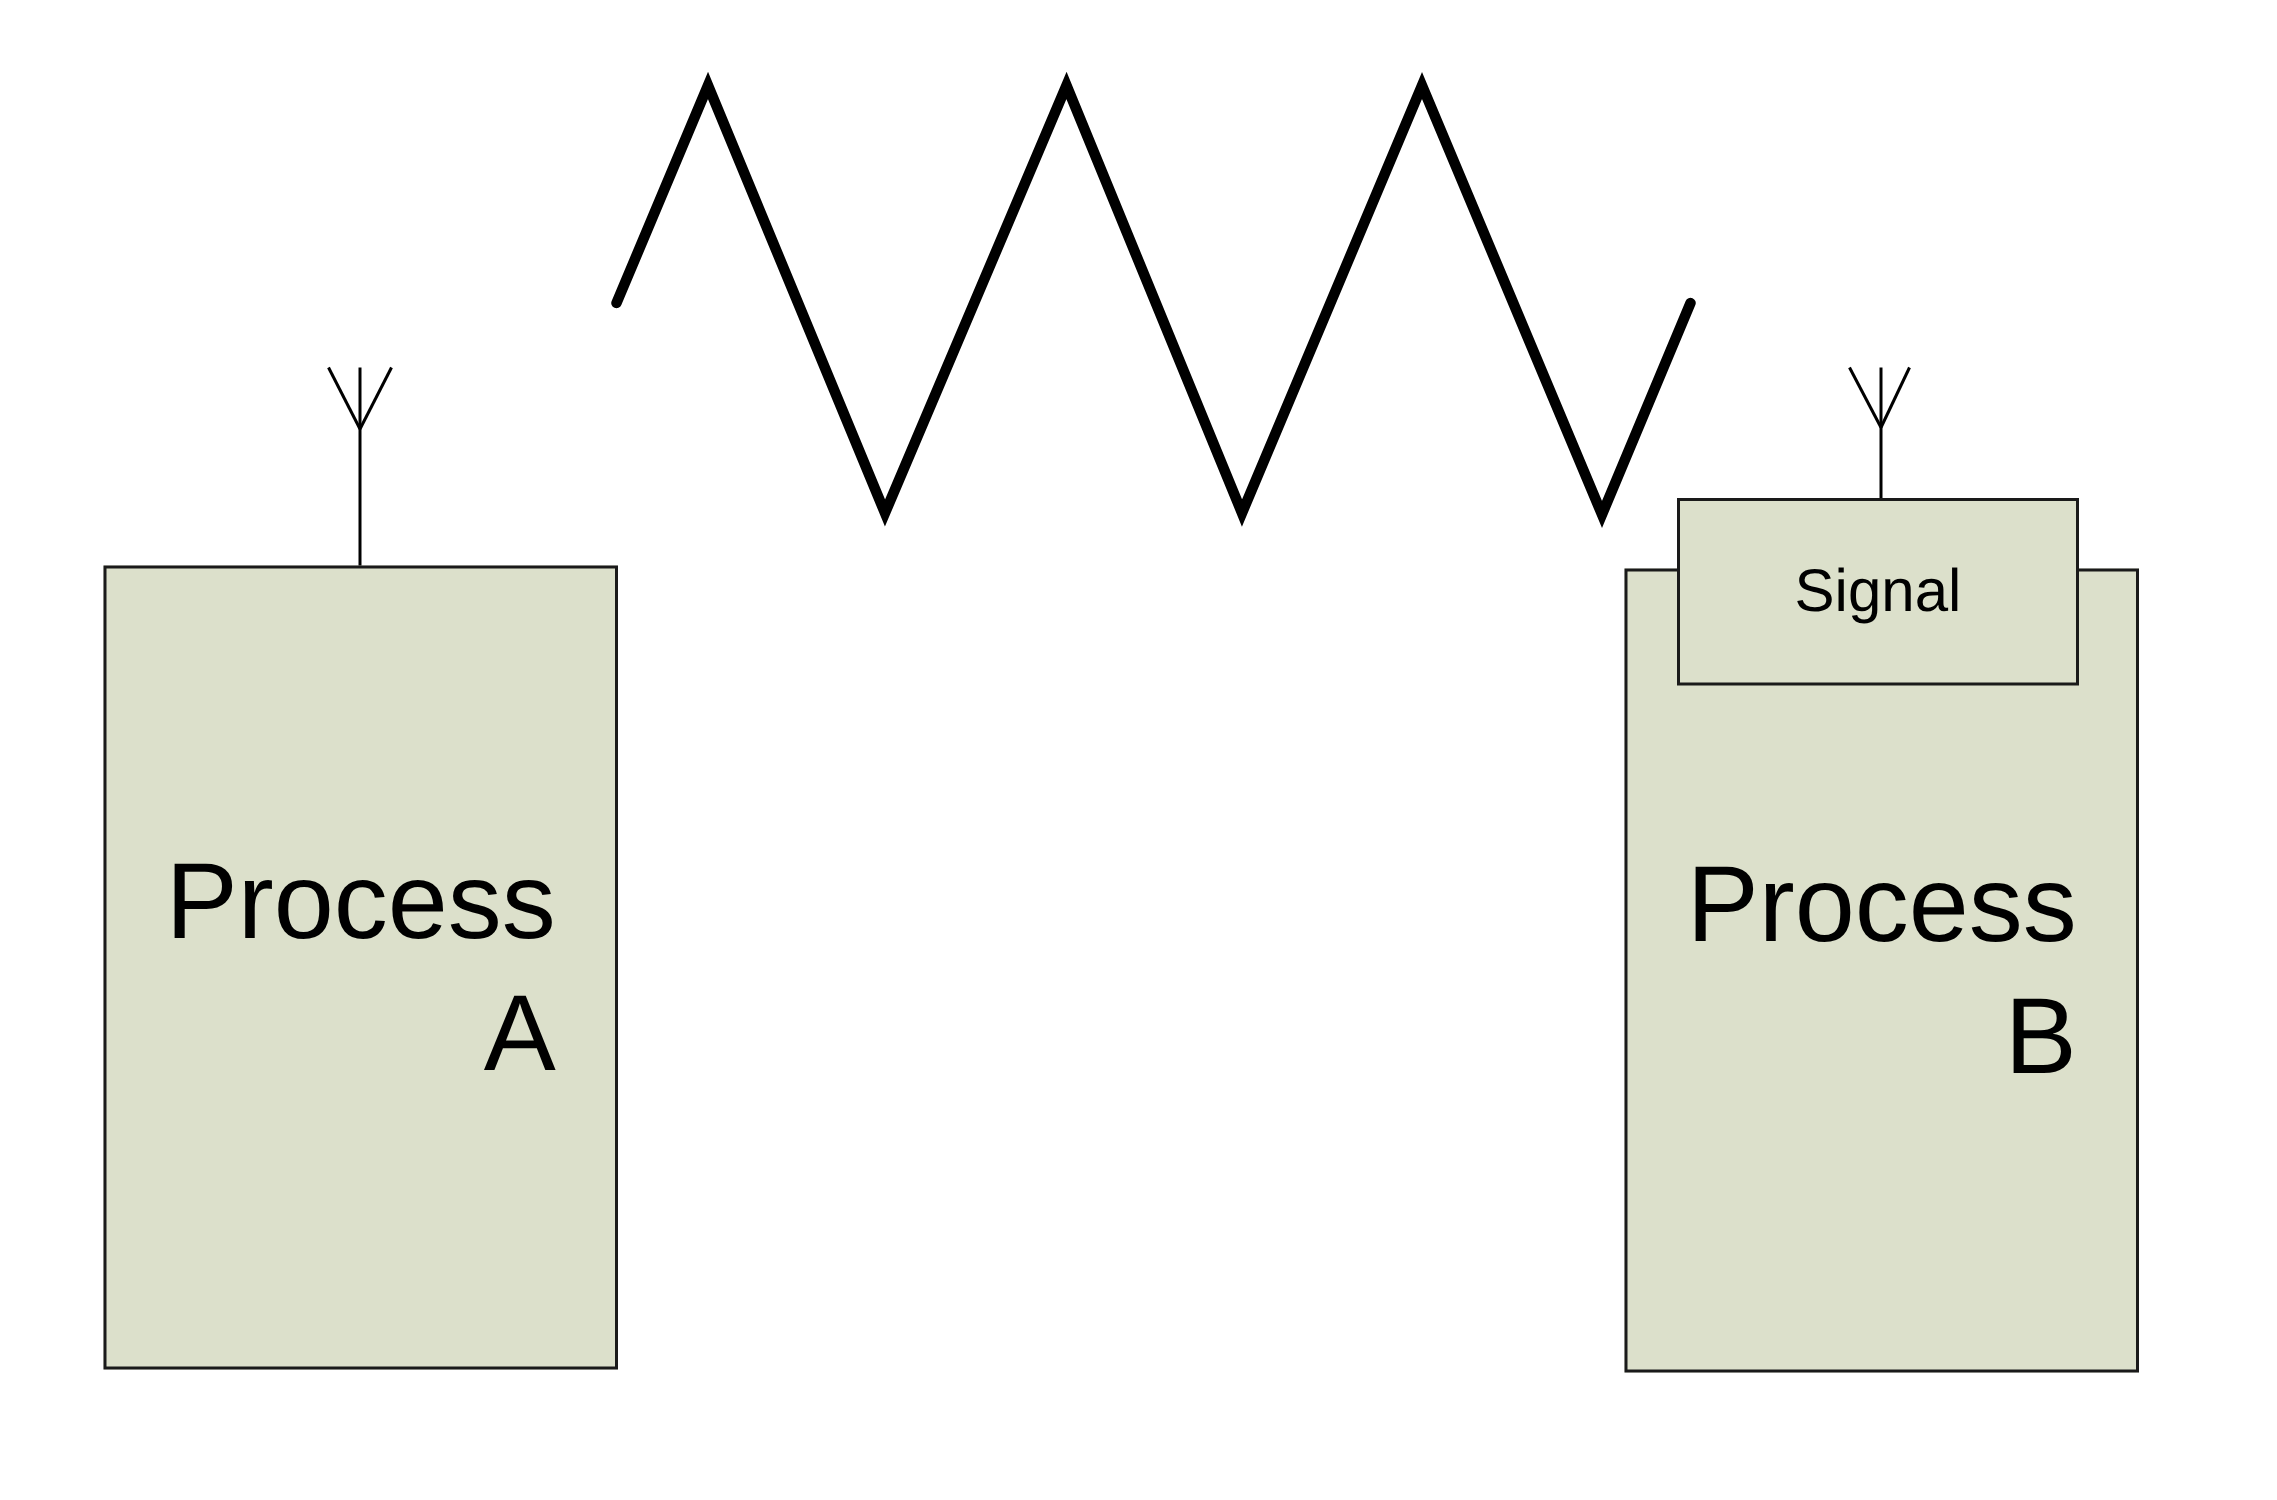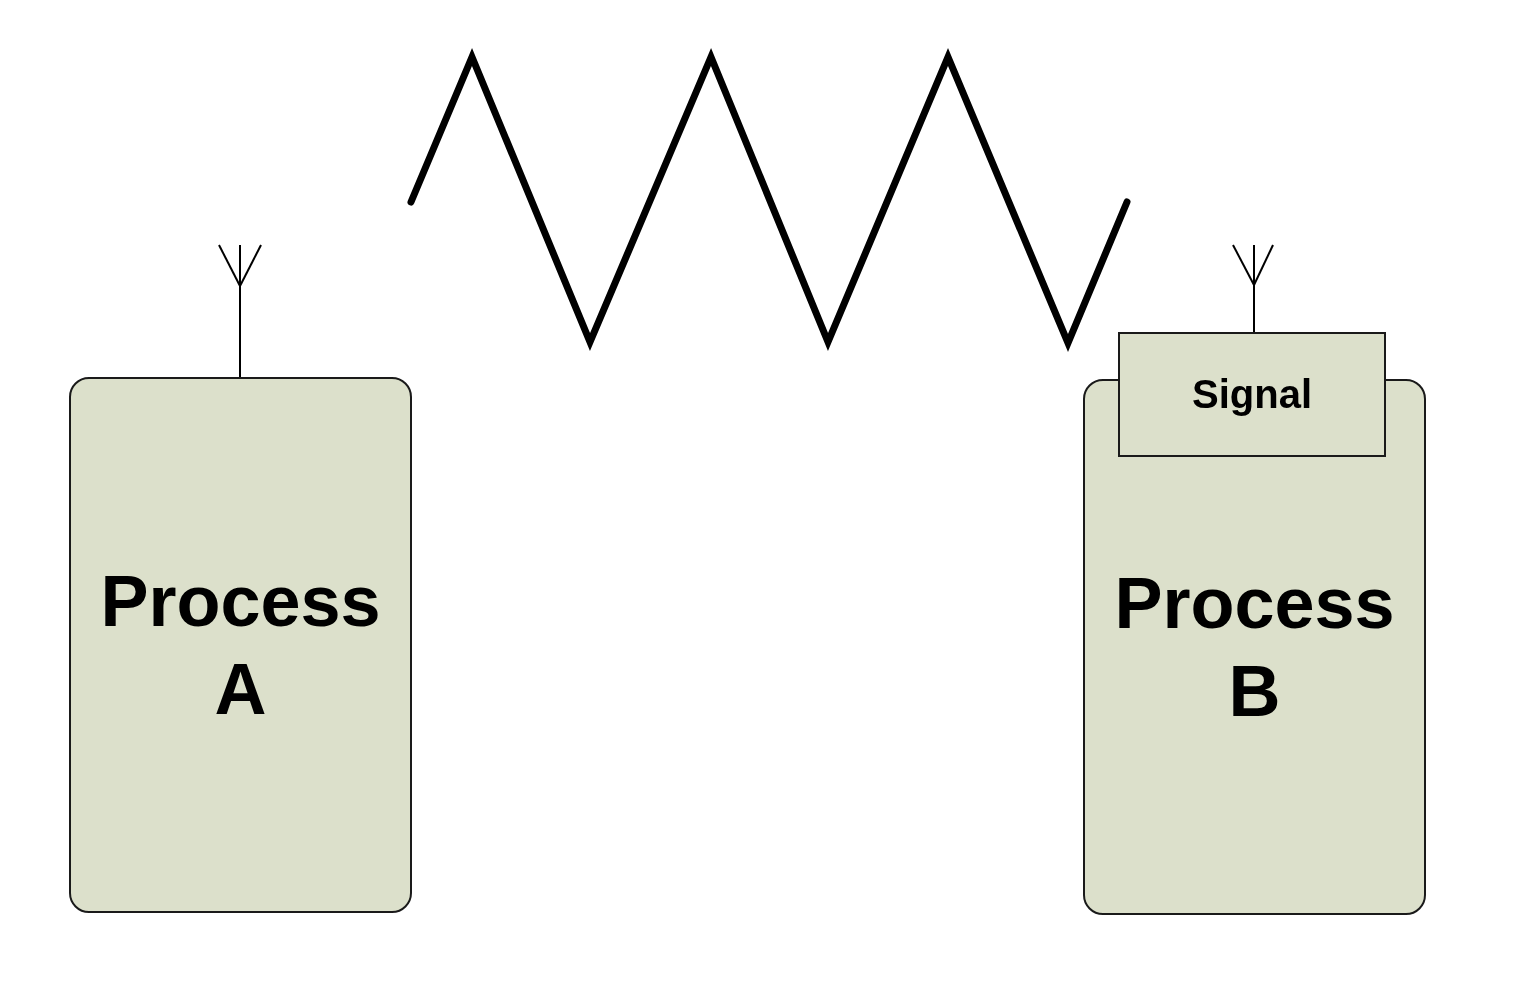--- a/index.html
+++ b/index.html
@@ -27,29 +27,27 @@
     width: 1518px; height: 1000px;
     pointer-events: none;
   }
   .box {
     position: absolute;
     background: var(--box-fill);
     border: 2px solid var(--box-border);
     display: flex;
     align-items: center;
     justify-content: center;
-    text-align: center;
+    text-align: right;
     color: var(--text-color);
-    font-weight: bold;
   }
   .process-box {
     width: 343px; height: 536px;
     font-size: 72px;
     line-height: 88px;
-    border-radius: 20px;
   }
   #process-a { left: 69px; top: 377px; }
   #process-b { left: 1083px; top: 379px; }
   #signal-handler {
     left: 1118px; top: 332px;
     width: 268px; height: 125px;
     font-size: 40px;
     line-height: 47px;
     z-index: 3;
   }

